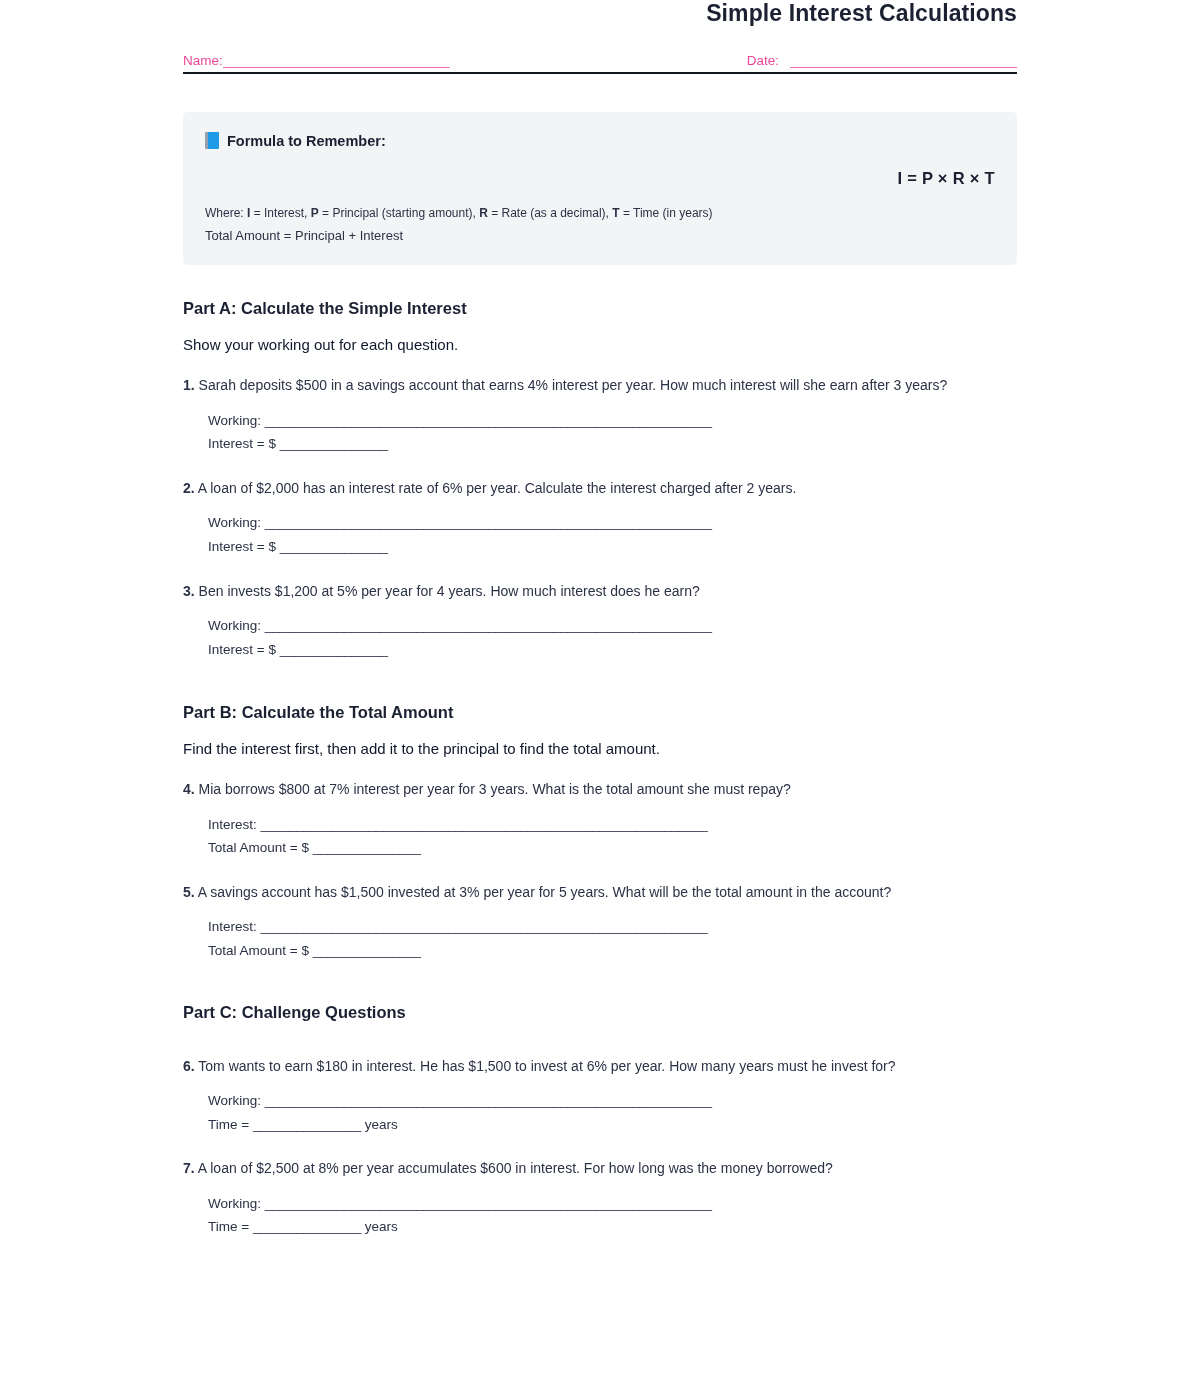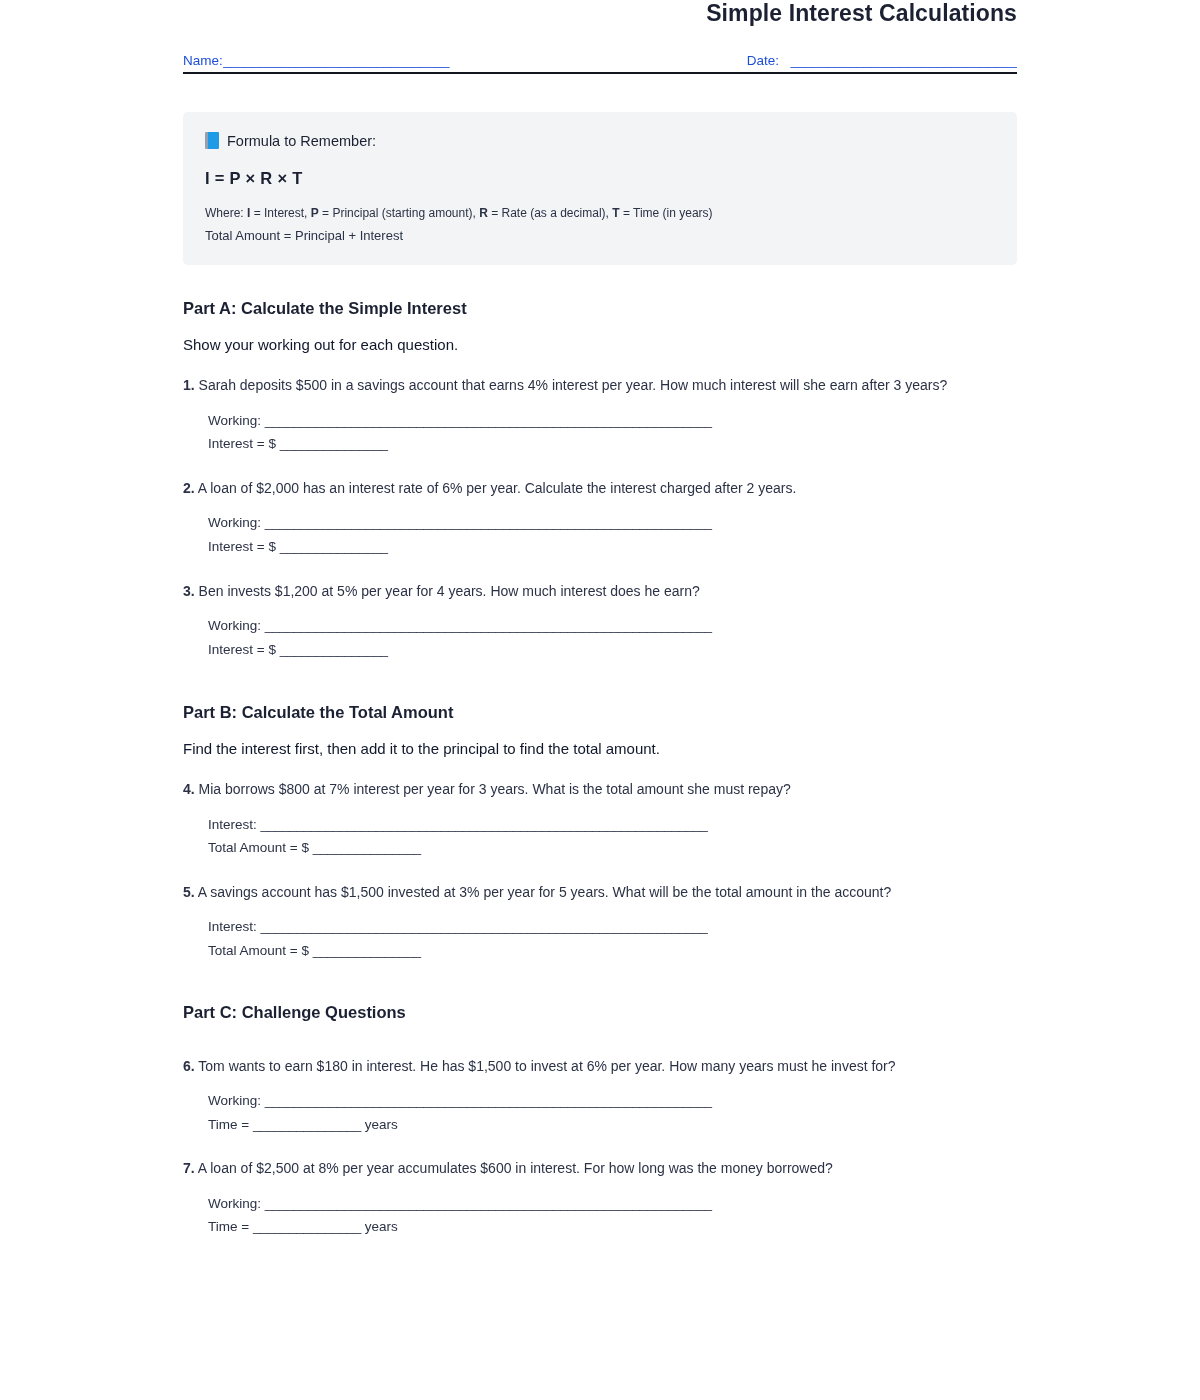--- a/index.html
+++ b/index.html
@@ -36,21 +36,21 @@
     font-size: 23px;
     font-weight: bold;
     letter-spacing: 0.1px;
     color: #1b2132;
   }
   .name-date-row {
     margin-top: 26px;
     display: flex;
     align-items: baseline;
     font-size: 13.5px;
-    color: #1d4ed8;
+    color: #ec4899;
     padding-bottom: 4px;
     border-bottom: 2.2px solid #11161f;
   }
   .nd-left { display: flex; align-items: baseline; }
   .nd-right { display: flex; align-items: baseline; margin-left: auto; text-align: right; }
   .nd-label { white-space: pre; }
   .nd-blank { white-space: pre; letter-spacing: -0.2px; }
   .nd-left .nd-blank { width: 240px; overflow: hidden; }
   .nd-right .nd-blank { width: 238px; overflow: hidden; }
 
@@ -59,21 +59,21 @@
     margin-top: 38px;
     background: #f3f4f6;
     border-radius: 5px;
     padding: 20px 22px 22px 22px;
   }
   .formula-head {
     display: flex;
     align-items: center;
     gap: 8px;
     font-size: 14.5px;
-    font-weight: normal;
+    font-weight: bold;
     color: #1b2132;
   }
   .book-icon {
     display: inline-block;
     width: 14px;
     height: 17px;
     position: relative;
     flex: 0 0 auto;
   }
   .book-icon .spine {
@@ -84,21 +84,21 @@
     border-radius: 1px 0 0 1px;
   }
   .book-icon .cover {
     position: absolute;
     left: 3px; top: 0;
     width: 11px; height: 17px;
     background: #1e9ae6;
     border-radius: 0 1px 1px 0;
   }
   .formula-main {
-    text-align: left;
+    text-align: right;
     font-size: 16.5px;
     font-weight: bold;
     color: #1b2132;
     margin-top: 20px;
     letter-spacing: 0.3px;
   }
   .formula-where {
     margin-top: 17px;
     font-size: 12px;
     color: #2b3246;

